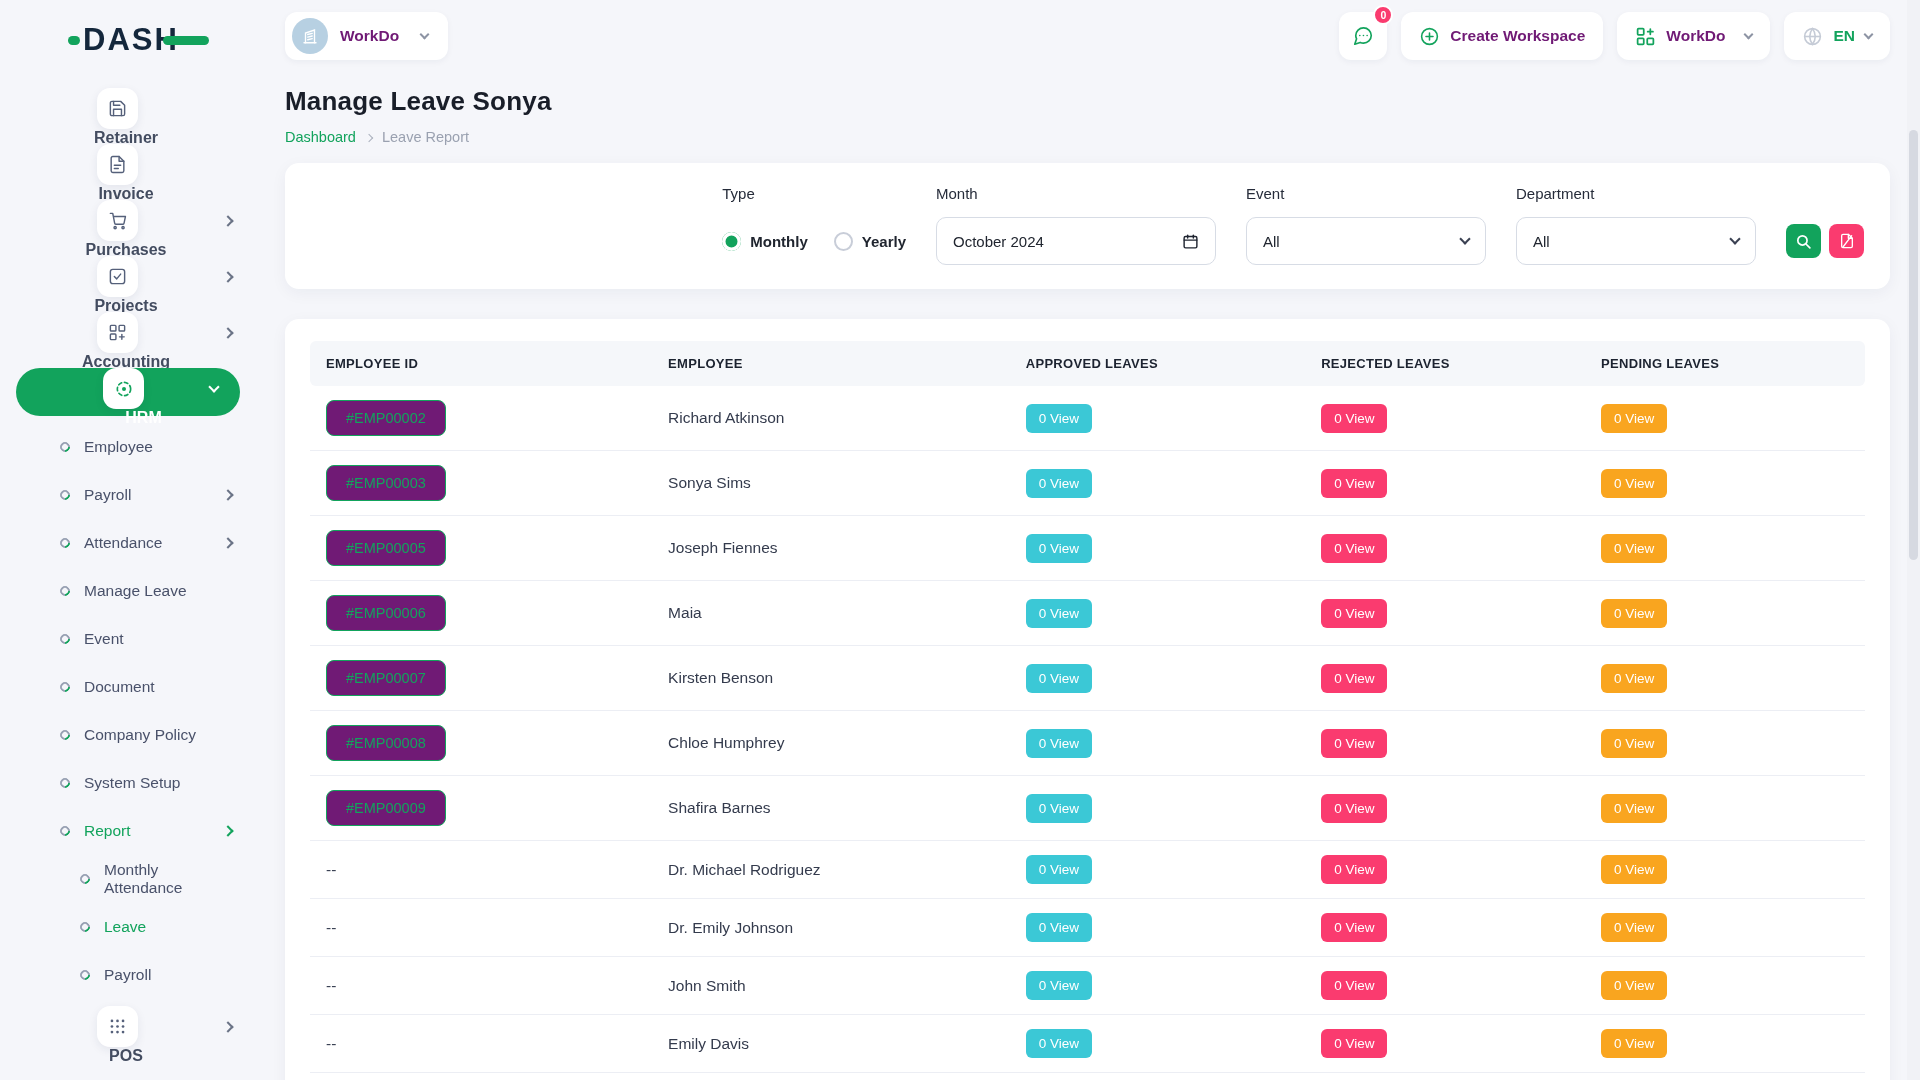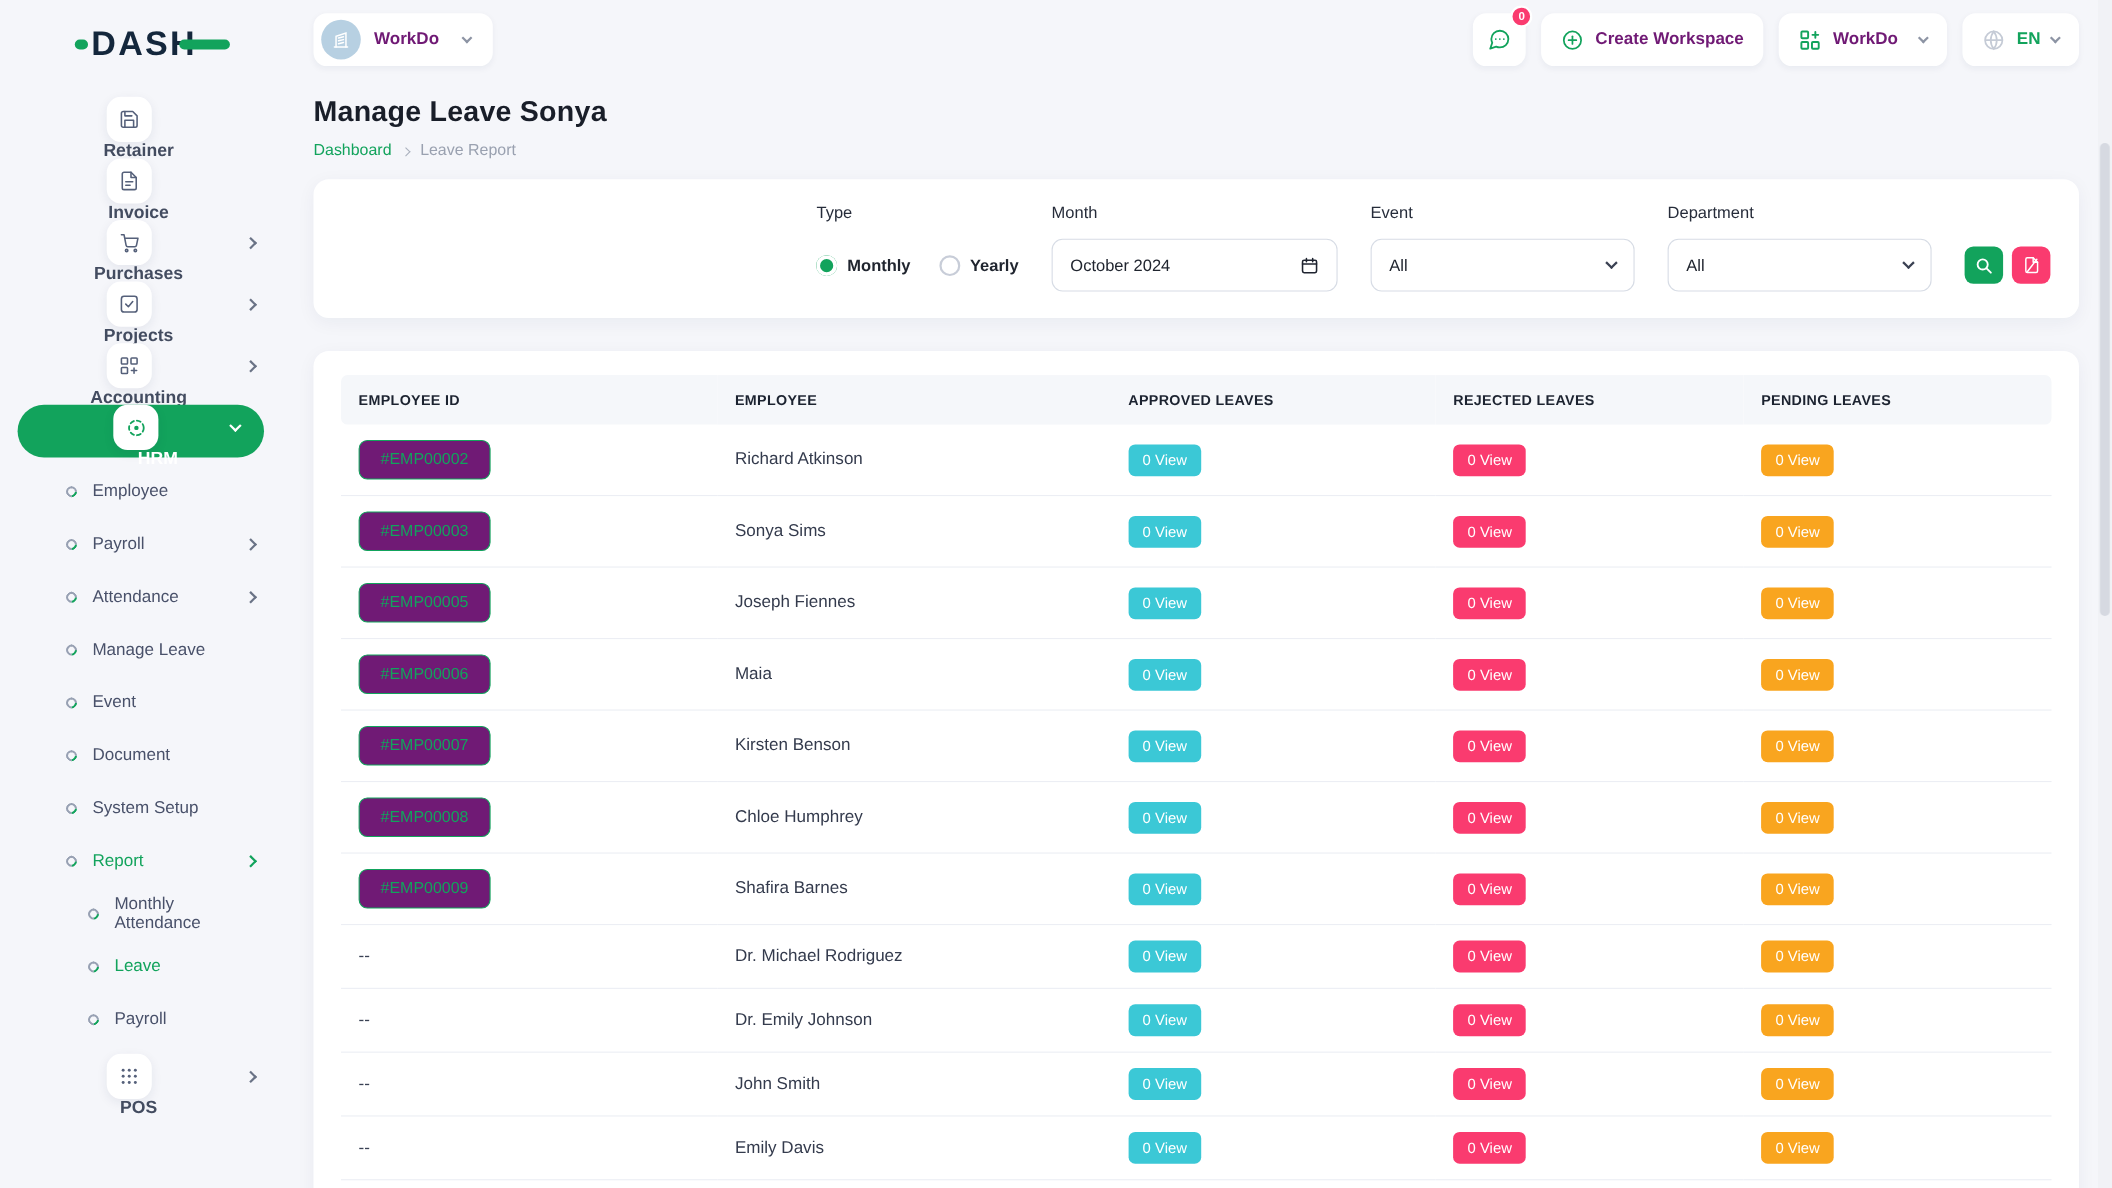--- a/index.html
+++ b/index.html
@@ -76,21 +76,21 @@
   .filter-card{margin-top:18px;padding:22px 26px 24px;display:flex;justify-content:flex-end;align-items:flex-start;gap:30px;}
   .f-label{font-size:15px;color:#262c3a;margin-bottom:15px;}
   .radio-row{display:flex;align-items:center;gap:26px;height:48px;}
   .radio-opt{display:flex;align-items:center;gap:9px;cursor:pointer;}
   .radio{width:19px;height:19px;border-radius:50%;border:2px solid #c8cdd8;background:#fff;}
   .radio.checked{border:none;background:var(--accent);box-shadow:inset 0 0 0 3.5px #fff;}
   .radio-txt{font-size:15px;font-weight:700;color:#20252f;}
   .f-field{display:flex;flex-direction:column;}
   .input-box{height:48px;border:1px solid var(--border);border-radius:10px;display:flex;align-items:center;
     padding:0 16px;font-size:15px;color:#20252f;cursor:pointer;background:#fff;}
-  .month-box{width:260px;justify-content:space-between;align-items:center;}
+  .month-box{width:280px;justify-content:space-between;align-items:center;}
   .select-box{width:240px;justify-content:space-between;}
   .sel-chev{width:8px;height:8px;border-right:2px solid #3a4152;border-bottom:2px solid #3a4152;transform:rotate(45deg);margin-top:-4px;}
   .f-actions{display:flex;gap:8px;align-self:flex-end;margin-bottom:7px;}
   .sq-btn{width:35px;height:34px;border-radius:8px;border:none;display:flex;align-items:center;justify-content:center;color:#fff;cursor:pointer;}
   .search-btn{background:var(--accent);}
   .export-btn{background:var(--rejected);}
   
   .table-card{margin-top:30px;padding:22px 25px 0;}
   table{width:100%;border-collapse:collapse;}
   thead th{background:#f5f7fa;text-align:left;font-size:13px;font-weight:700;color:#1c2330;
@@ -220,20 +220,24 @@
     <div class="sub-item">
       <span class="bullet"></span>
       <span class="sub-label">Event</span>
     </div>
 
     <div class="sub-item">
       <span class="bullet"></span>
       <span class="sub-label">Document</span>
     </div>
 
+    <div class="sub-item">
+      <span class="bullet"></span>
+      <span class="sub-label">Company Policy</span>
+    </div>
 
     <div class="sub-item">
       <span class="bullet"></span>
       <span class="sub-label">System Setup</span>
     </div>
 
     <div class="sub-item green">
       <span class="bullet"></span>
       <span class="sub-label">Report</span>
       <span class="chev"></span>

